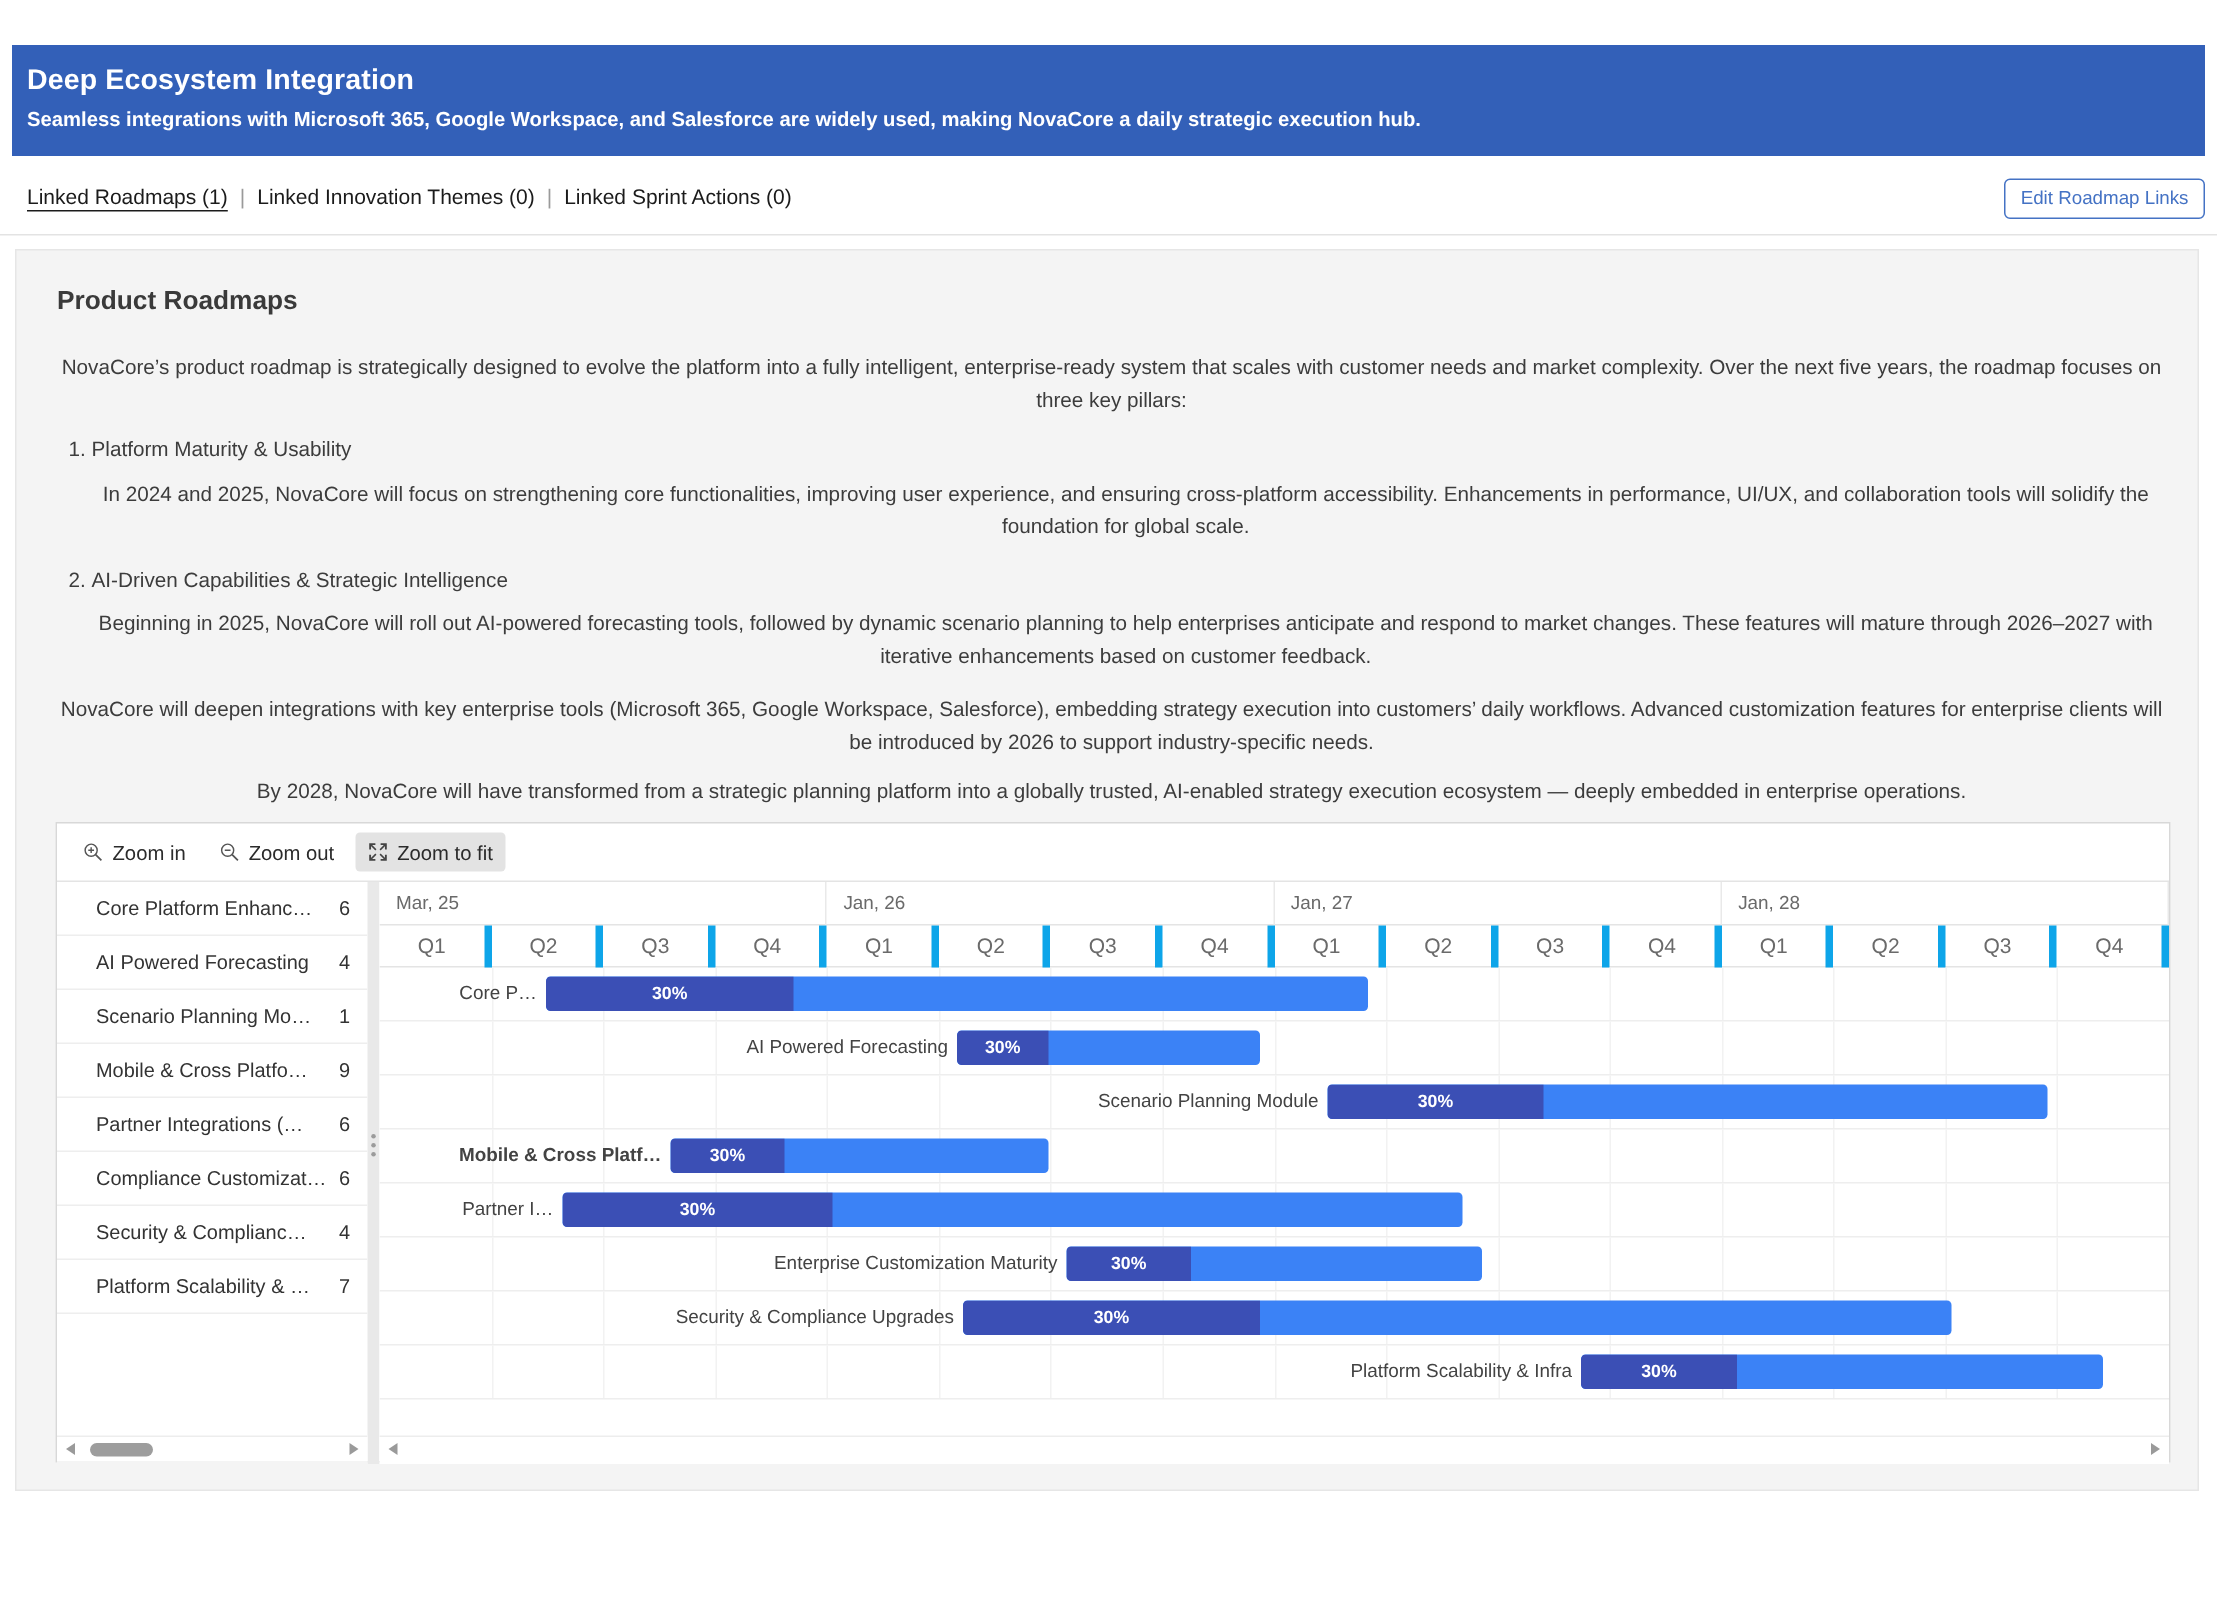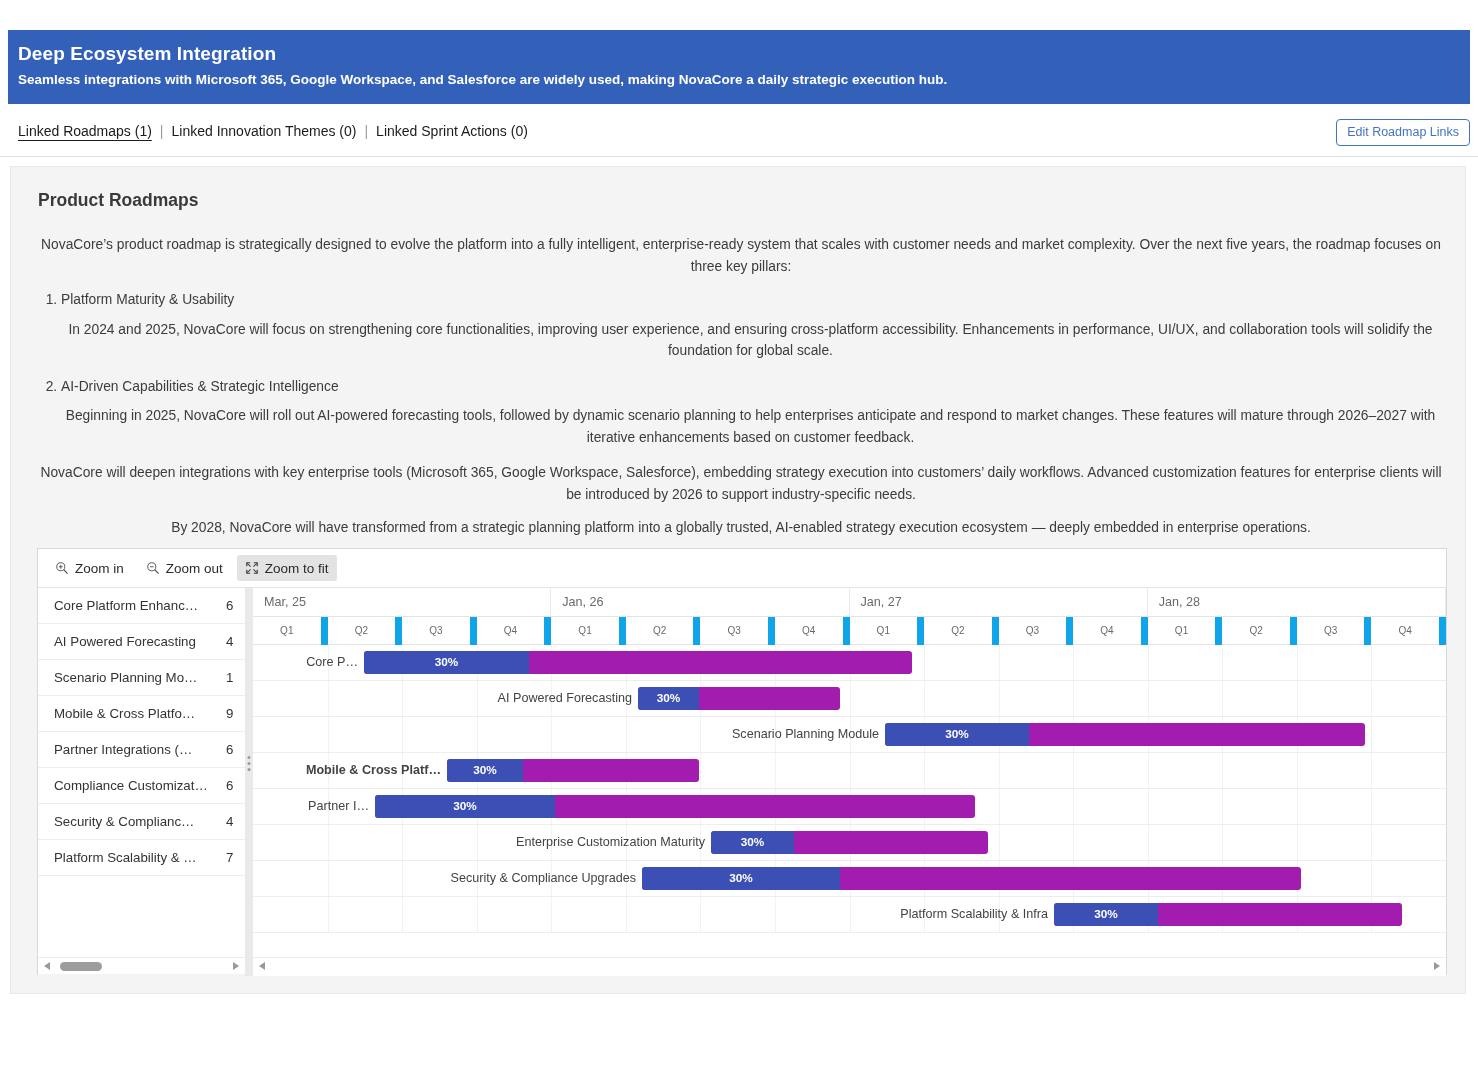--- a/index.html
+++ b/index.html
@@ -167,21 +167,21 @@
   }
   .lg-head .th.name { left: 19px; }
   .lg-head .th.start { left: 188px; }
 
   .lg-row {
     height: 36px;
     border-bottom: 1px solid #eeeeee;
     position: relative;
   }
   .lg-row .c-name {
-    position: absolute; left: 16px; top: 10px;
+    position: absolute; left: 26px; top: 10px;
     font-size: 13.3px; color: #333;
     white-space: nowrap;
     max-width: 160px; overflow: hidden;
   }
   .lg-row .c-start {
     position: absolute; left: 188px; top: 10px;
     font-size: 13.3px; color: #333;
     white-space: nowrap;
   }
 
@@ -196,42 +196,42 @@
     font-size: 12.6px; color: #6a6a6a;
     padding: 7px 0 0 11px;
     white-space: nowrap;
   }
   .tl-quarters {
     height: 28px; border-bottom: 1px solid #e4e4e4;
     position: relative;
   }
   .tl-quarters .q {
     position: absolute; top: 0; height: 28px;
-    border-right: 7px solid #0ea5e9;
-    font-size: 10px; color: #6a6a6a;
+    border-right: 5px solid #0ea5e9;
+    font-size: 14px; color: #6a6a6a;
     text-align: center;
     line-height: 27px;
   }
   .tl-body { position: relative; }
   .tl-row {
     height: 36px; border-bottom: 1px solid #eeeeee;
     position: relative;
   }
   .tl-grid {
     position: absolute; top: 0; left: 0; right: 0; bottom: 0;
     pointer-events: none;
   }
   .tl-grid i {
     position: absolute; top: 0; bottom: 0;
     width: 1px; background: #f2f2f2;
   }
   .bar {
     position: absolute; top: 6px; height: 23px;
     border-radius: 3px;
-    background: #a21caf;
+    background: #3b82f6;
     overflow: hidden;
   }
   .bar .prog {
     position: absolute; left: 0; top: 0; bottom: 0;
     background: #3b4fb5;
     border-radius: 3px 0 0 3px;
   }
   .bar .plabel {
     position: absolute; top: 0; height: 23px;
     line-height: 23px;

